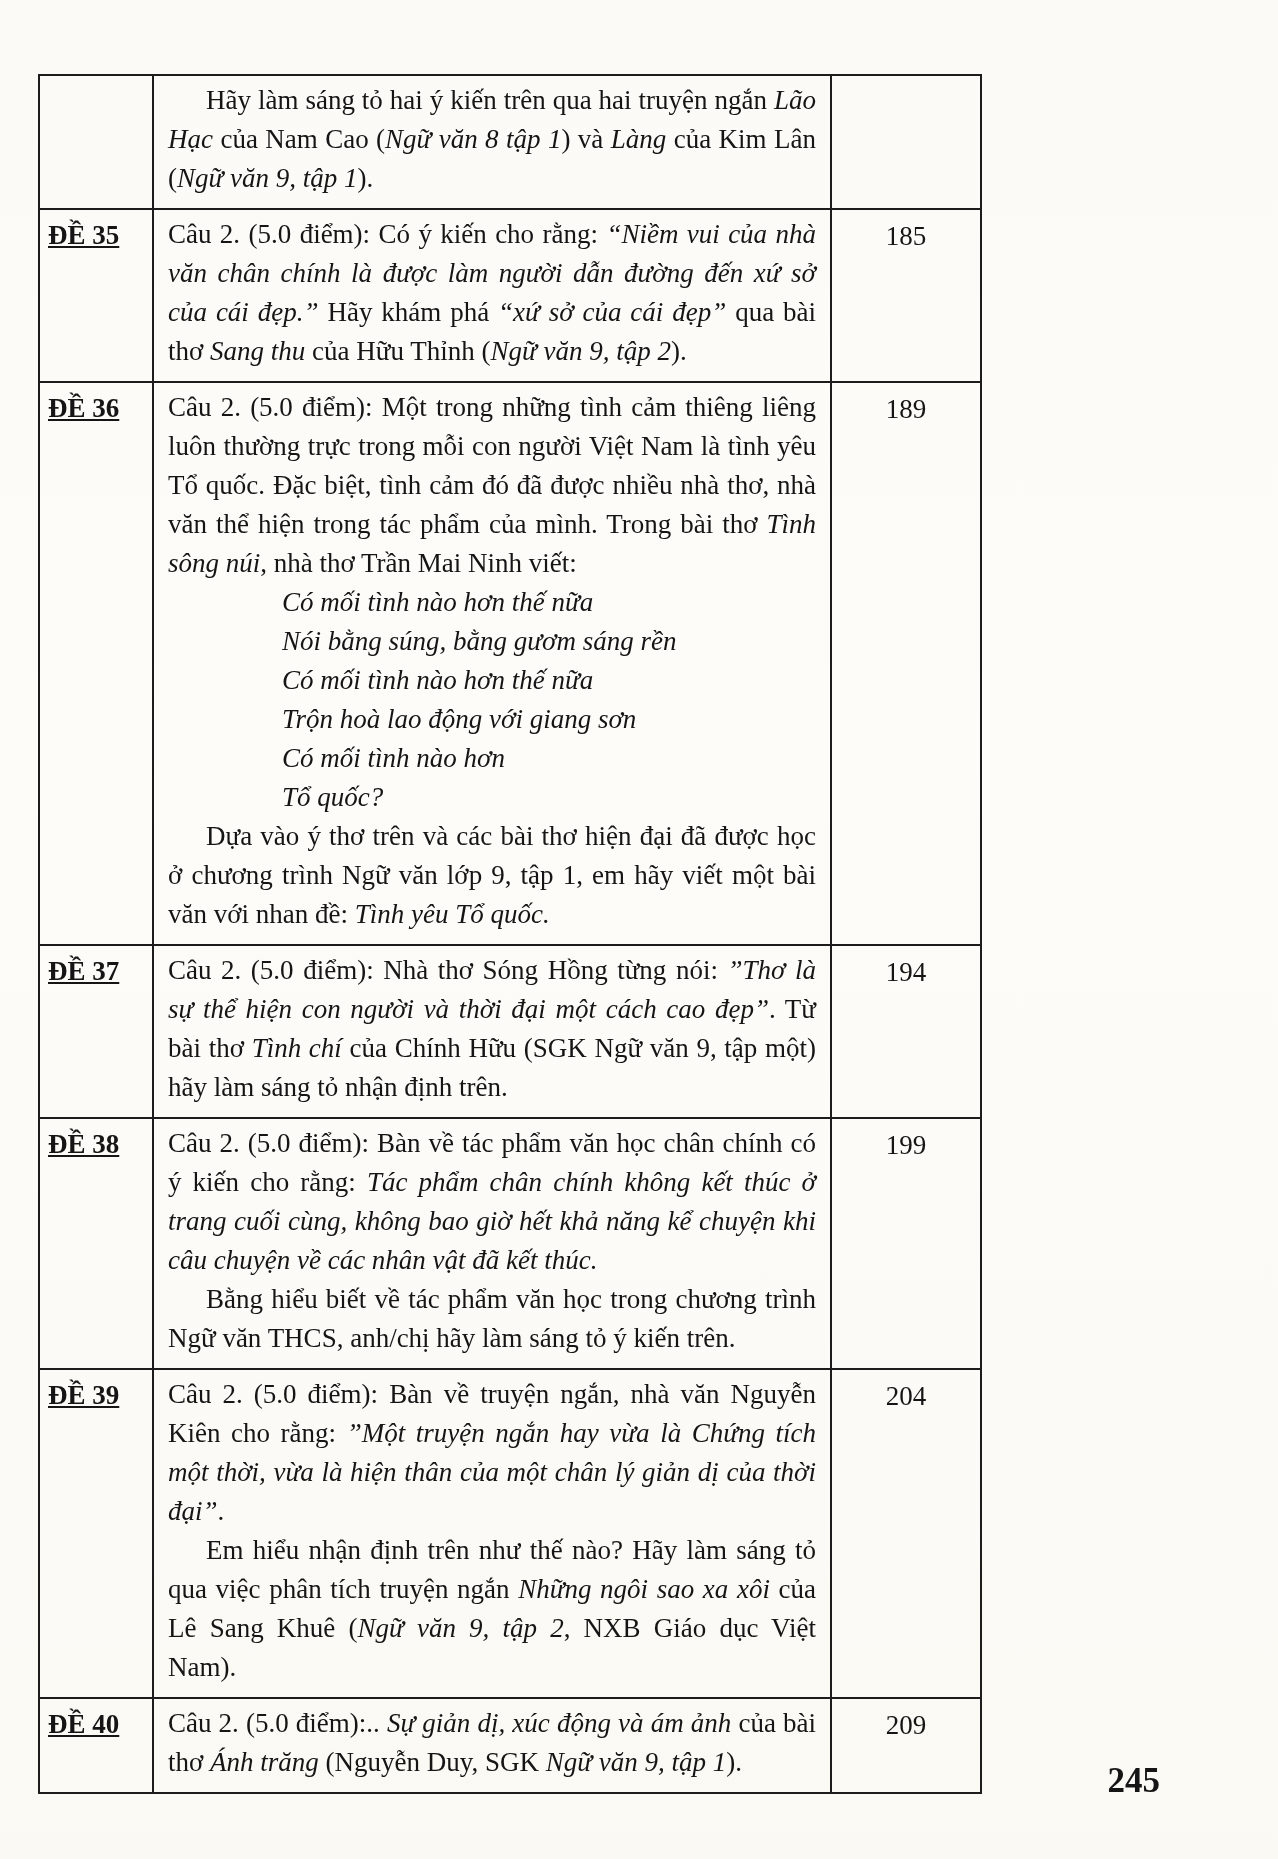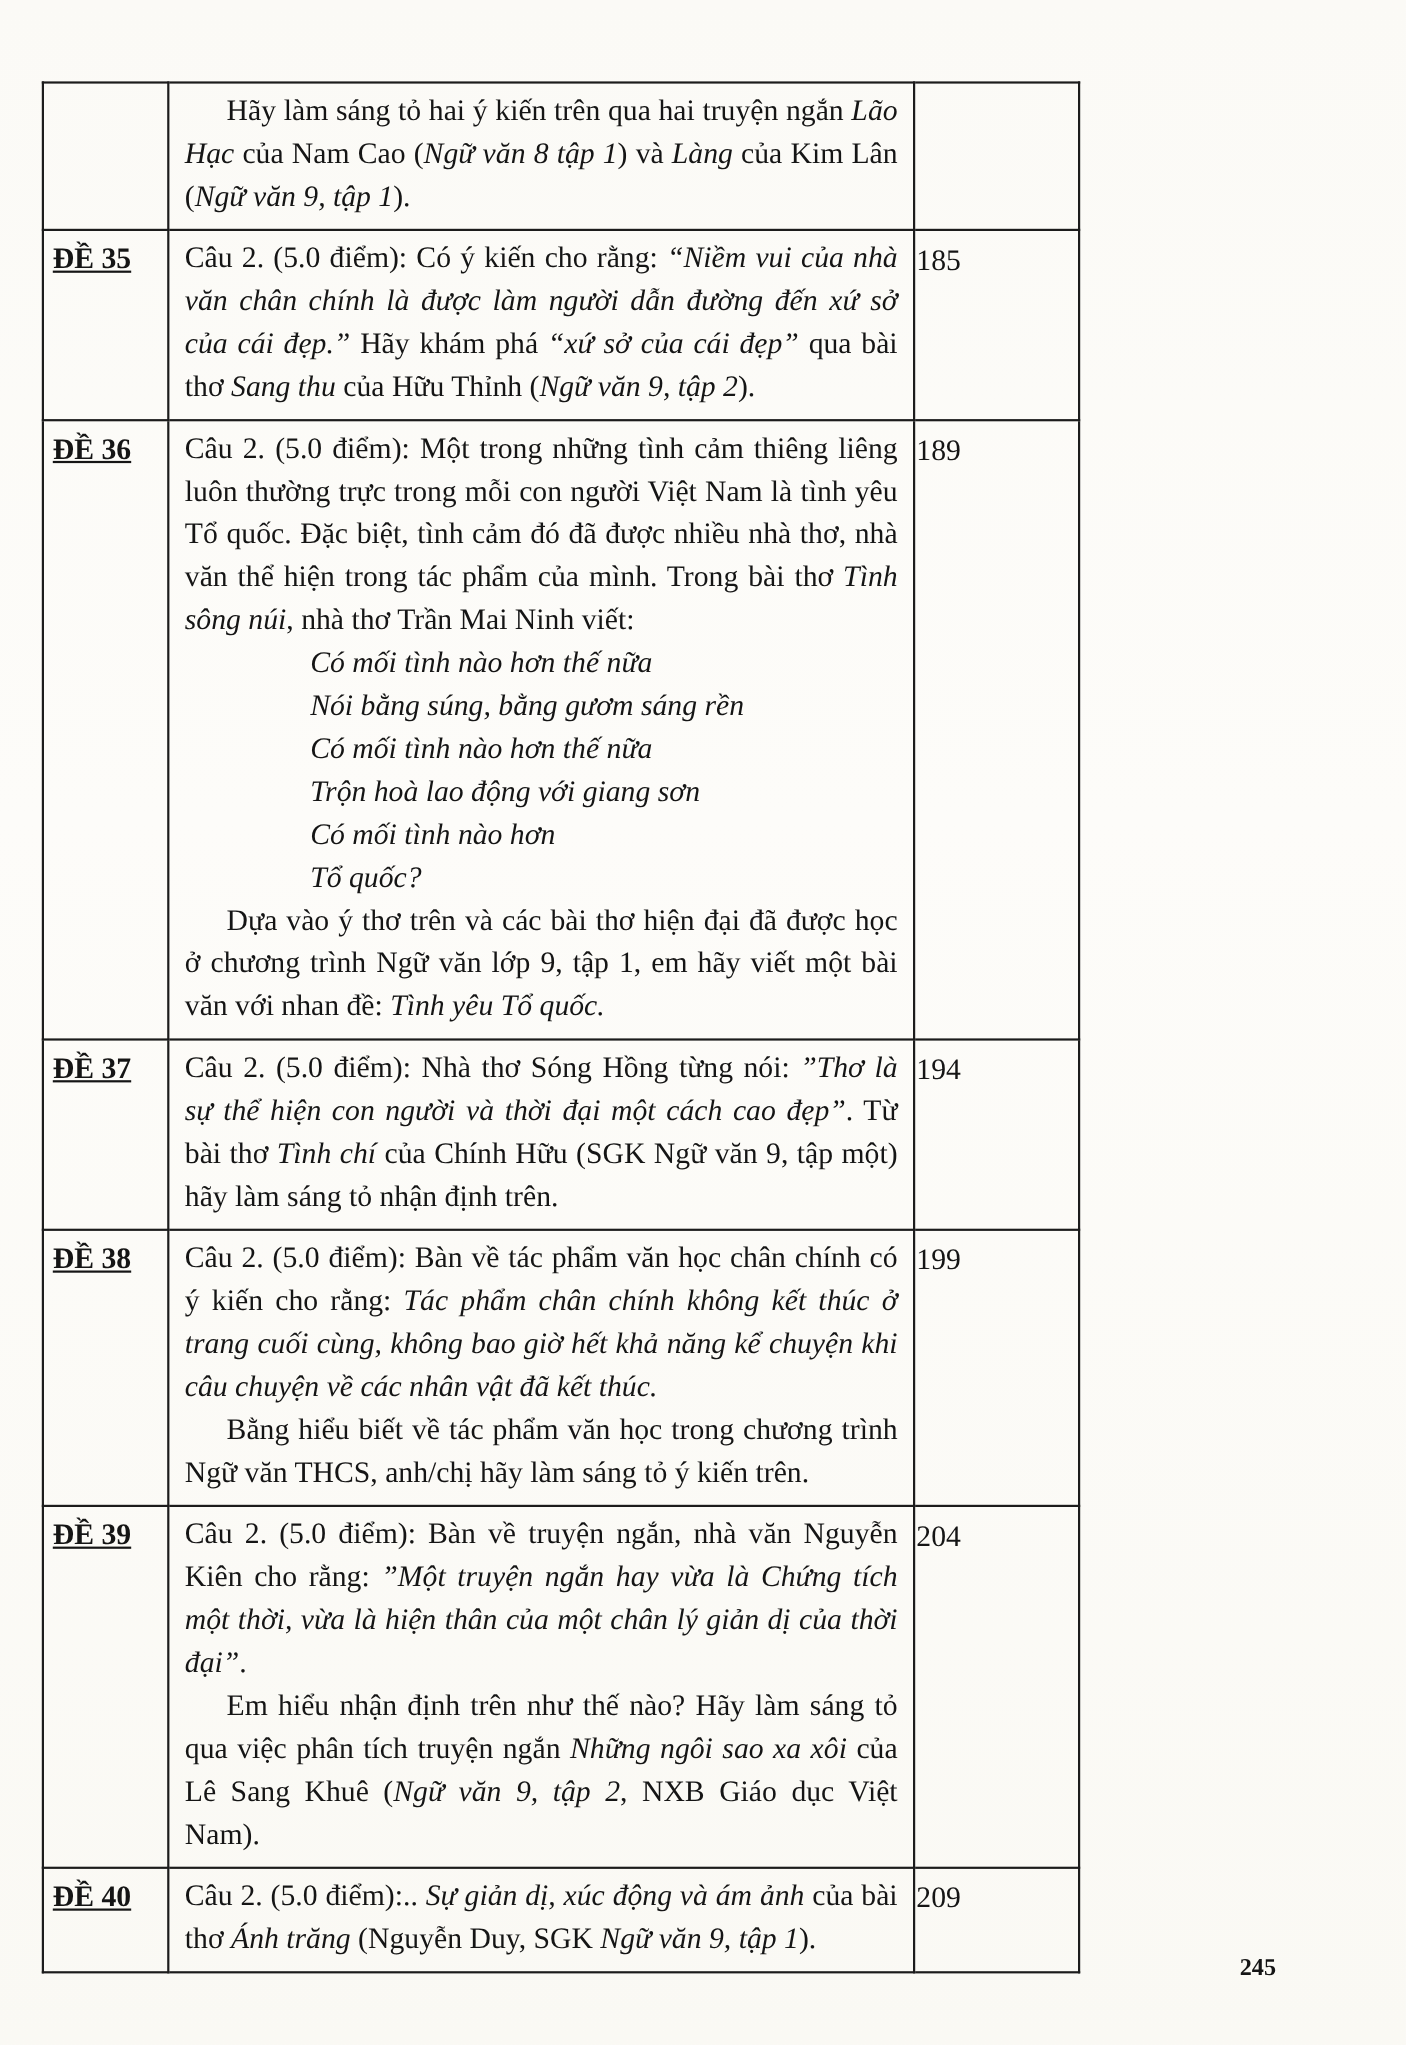--- a/index.html
+++ b/index.html
@@ -40,40 +40,41 @@
     text-align: left;
     padding: 6px 2px 4px 8px;
     white-space: nowrap;
     text-decoration: underline;
   }
   td.content-cell {
     padding: 5px 14px 10px 14px;
   }
   td.page-cell {
     width: 146px;
+    text-align: center;
     padding-top: 7px;
   }
   .para {
     text-align: justify;
   }
   .para.indent {
     text-indent: 38px;
   }
   .para.verse {
     text-align: left;
     margin-left: 114px;
     font-style: italic;
   }
   .b { font-weight: normal; }
   .i { font-style: italic; }
   .footer-page-number {
     position: absolute;
     right: 118px;
     bottom: 58px;
-    font-size: 22px;
+    font-size: 35px;
     font-weight: bold;
   }
 </style>
 </head>
 <body>
 
 <div class="scan-page">
 
   <table class="contents">
     <tbody id="contents-body">

